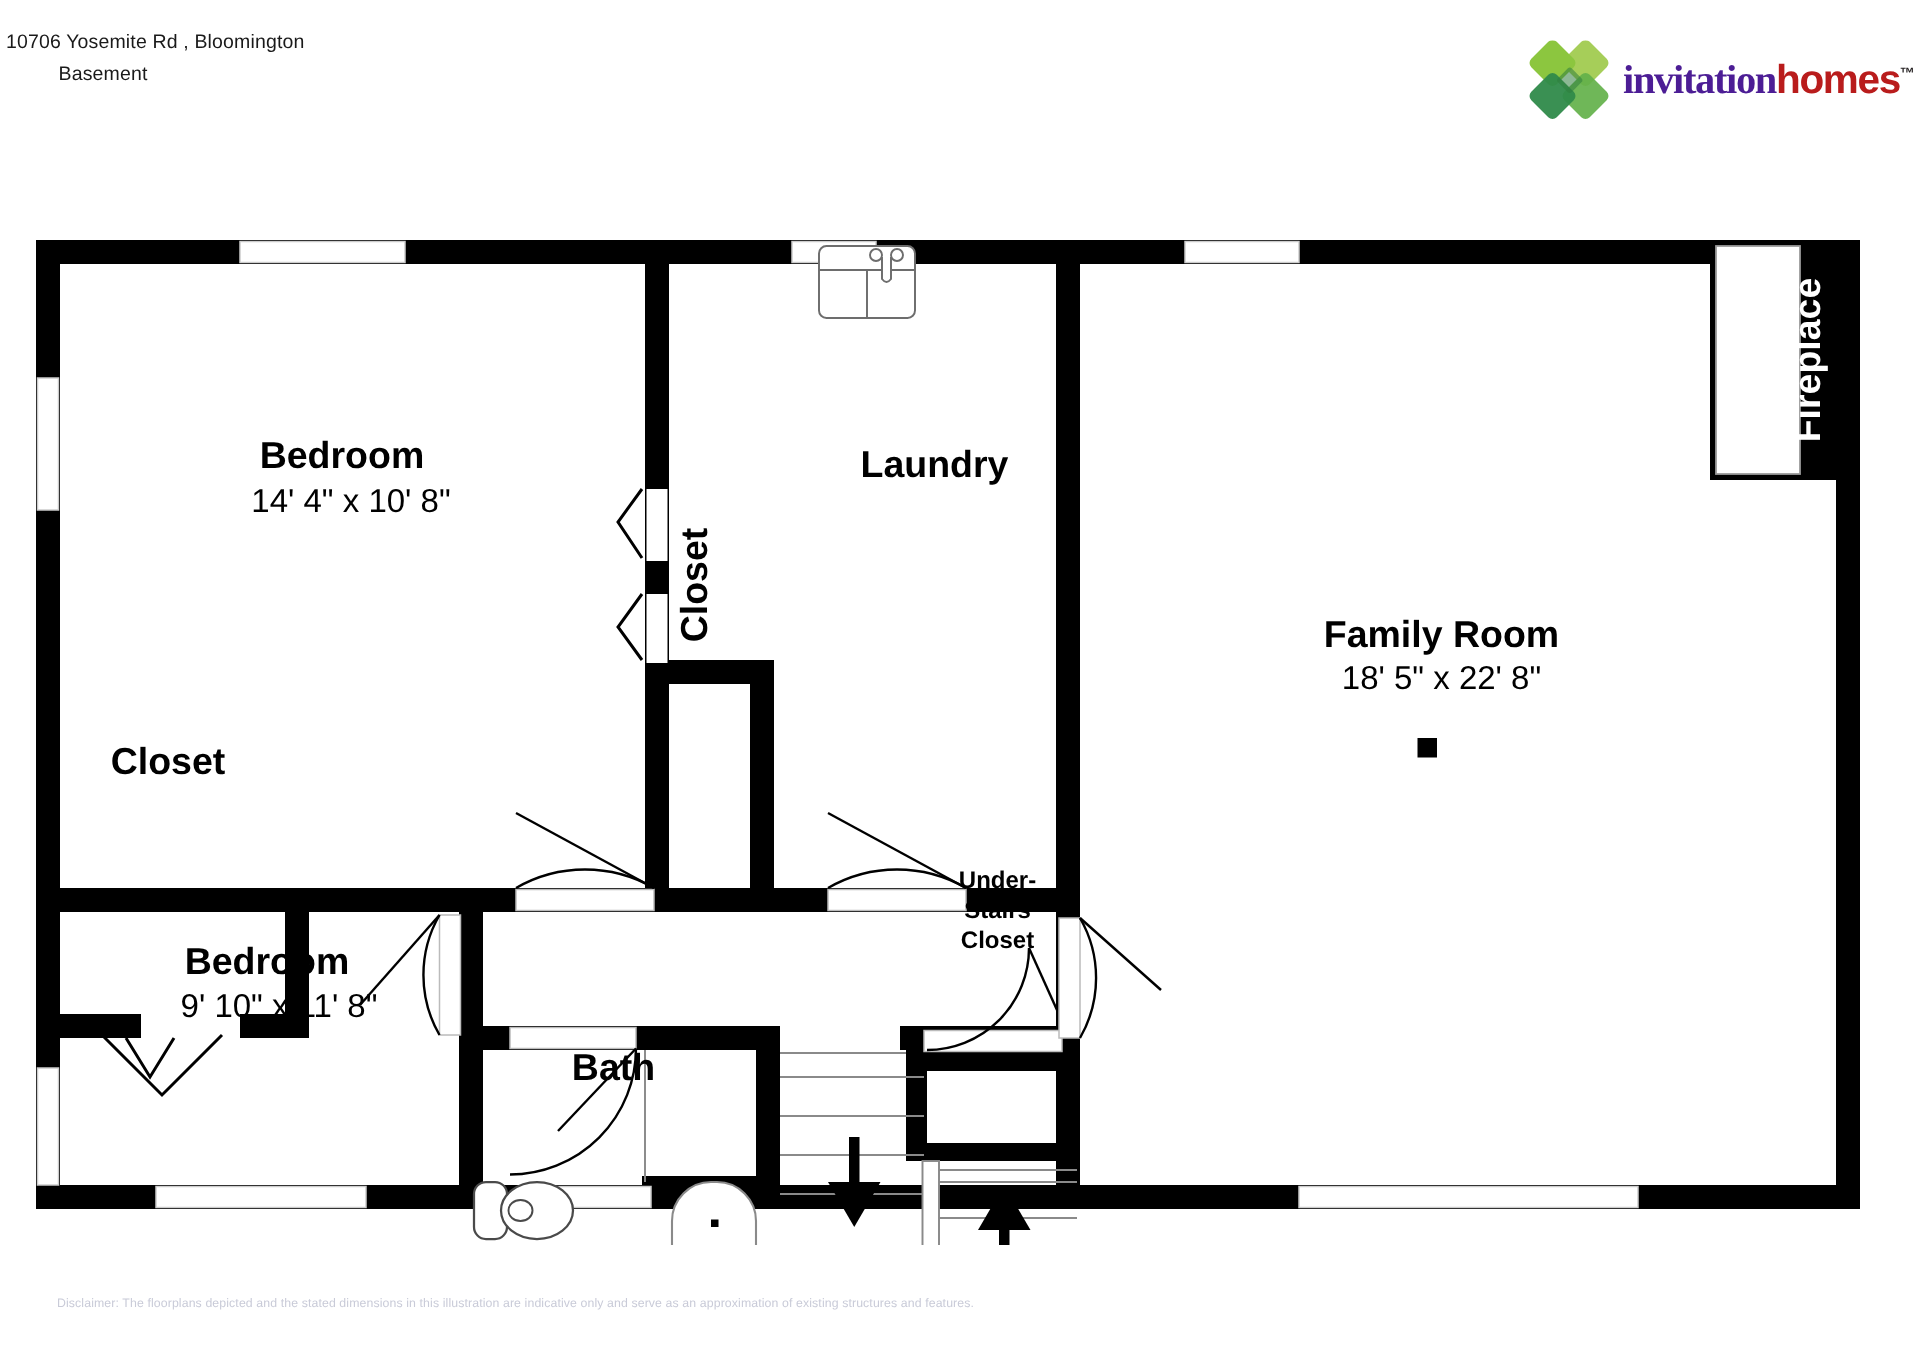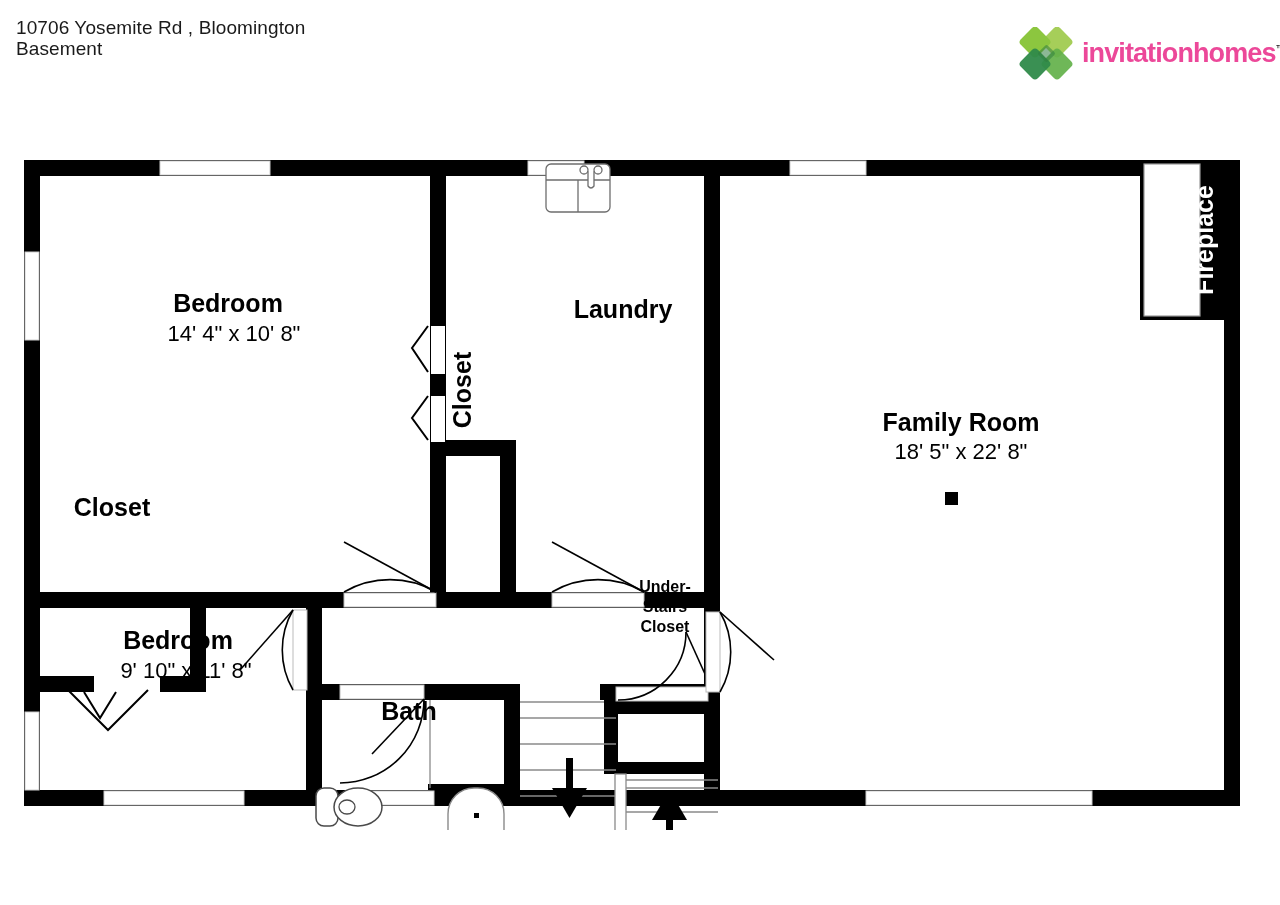--- a/index.html
+++ b/index.html
@@ -17,29 +17,29 @@
 
   
   #header {
     position: absolute;
     left: 0; top: 0;
     width: 1280px;
     height: 100px;
   }
   #addr-block {
     position: absolute;
-    left: 16px;
+    left: 4px;
     top: 17px;
-    font-size: 19px;
+    font-size: 13px;
     color: #1a1a1a;
     line-height: 21px;
     letter-spacing: 0.1px;
   }
   #addr-line1 { display: block; }
-  #addr-line2 { display: block; }
+  #addr-line2 { display: block; margin-left: 35px; }
 
   
   #logo {
     position: absolute;
     left: 1018px;
     top: 27px;
     width: 236px;
     height: 56px;
   }
   #logo-mark {
@@ -49,22 +49,22 @@
   }
   #logo-word {
     position: absolute;
     left: 64px;
     top: 11px;
     font-size: 27px;
     font-weight: 700;
     letter-spacing: -0.9px;
     white-space: nowrap;
   }
-  #logo-word .w1 { color: #ec4899; }
-  #logo-word .w2 { color: #ec4899; }
+  #logo-word .w1 { color: #4c1d95; font-family: Liberation Serif, serif; }
+  #logo-word .w2 { color: #b91c1c; }
   #logo-word .tm {
     font-size: 10px;
     vertical-align: super;
     color: #231f20;
   }
 
   
   #plan-wrap {
     position: absolute;
     left: 0;
@@ -344,13 +344,14 @@
       <text class="txt-room" x="665" y="452" font-size="16" text-anchor="middle">Under-</text>
       <text class="txt-room" x="665" y="472" font-size="16" text-anchor="middle">Stairs</text>
       <text class="txt-room" x="665" y="492" font-size="16" text-anchor="middle">Closet</text>
     </g>
   </g>
 
 </svg>
 </div>
 
 <div id="disclaimer">
+  <span>Disclaimer: The floorplans depicted and the stated dimensions in this illustration are indicative only and serve as an approximation of existing structures and features.</span>
 </div>
 
 </body></html>

